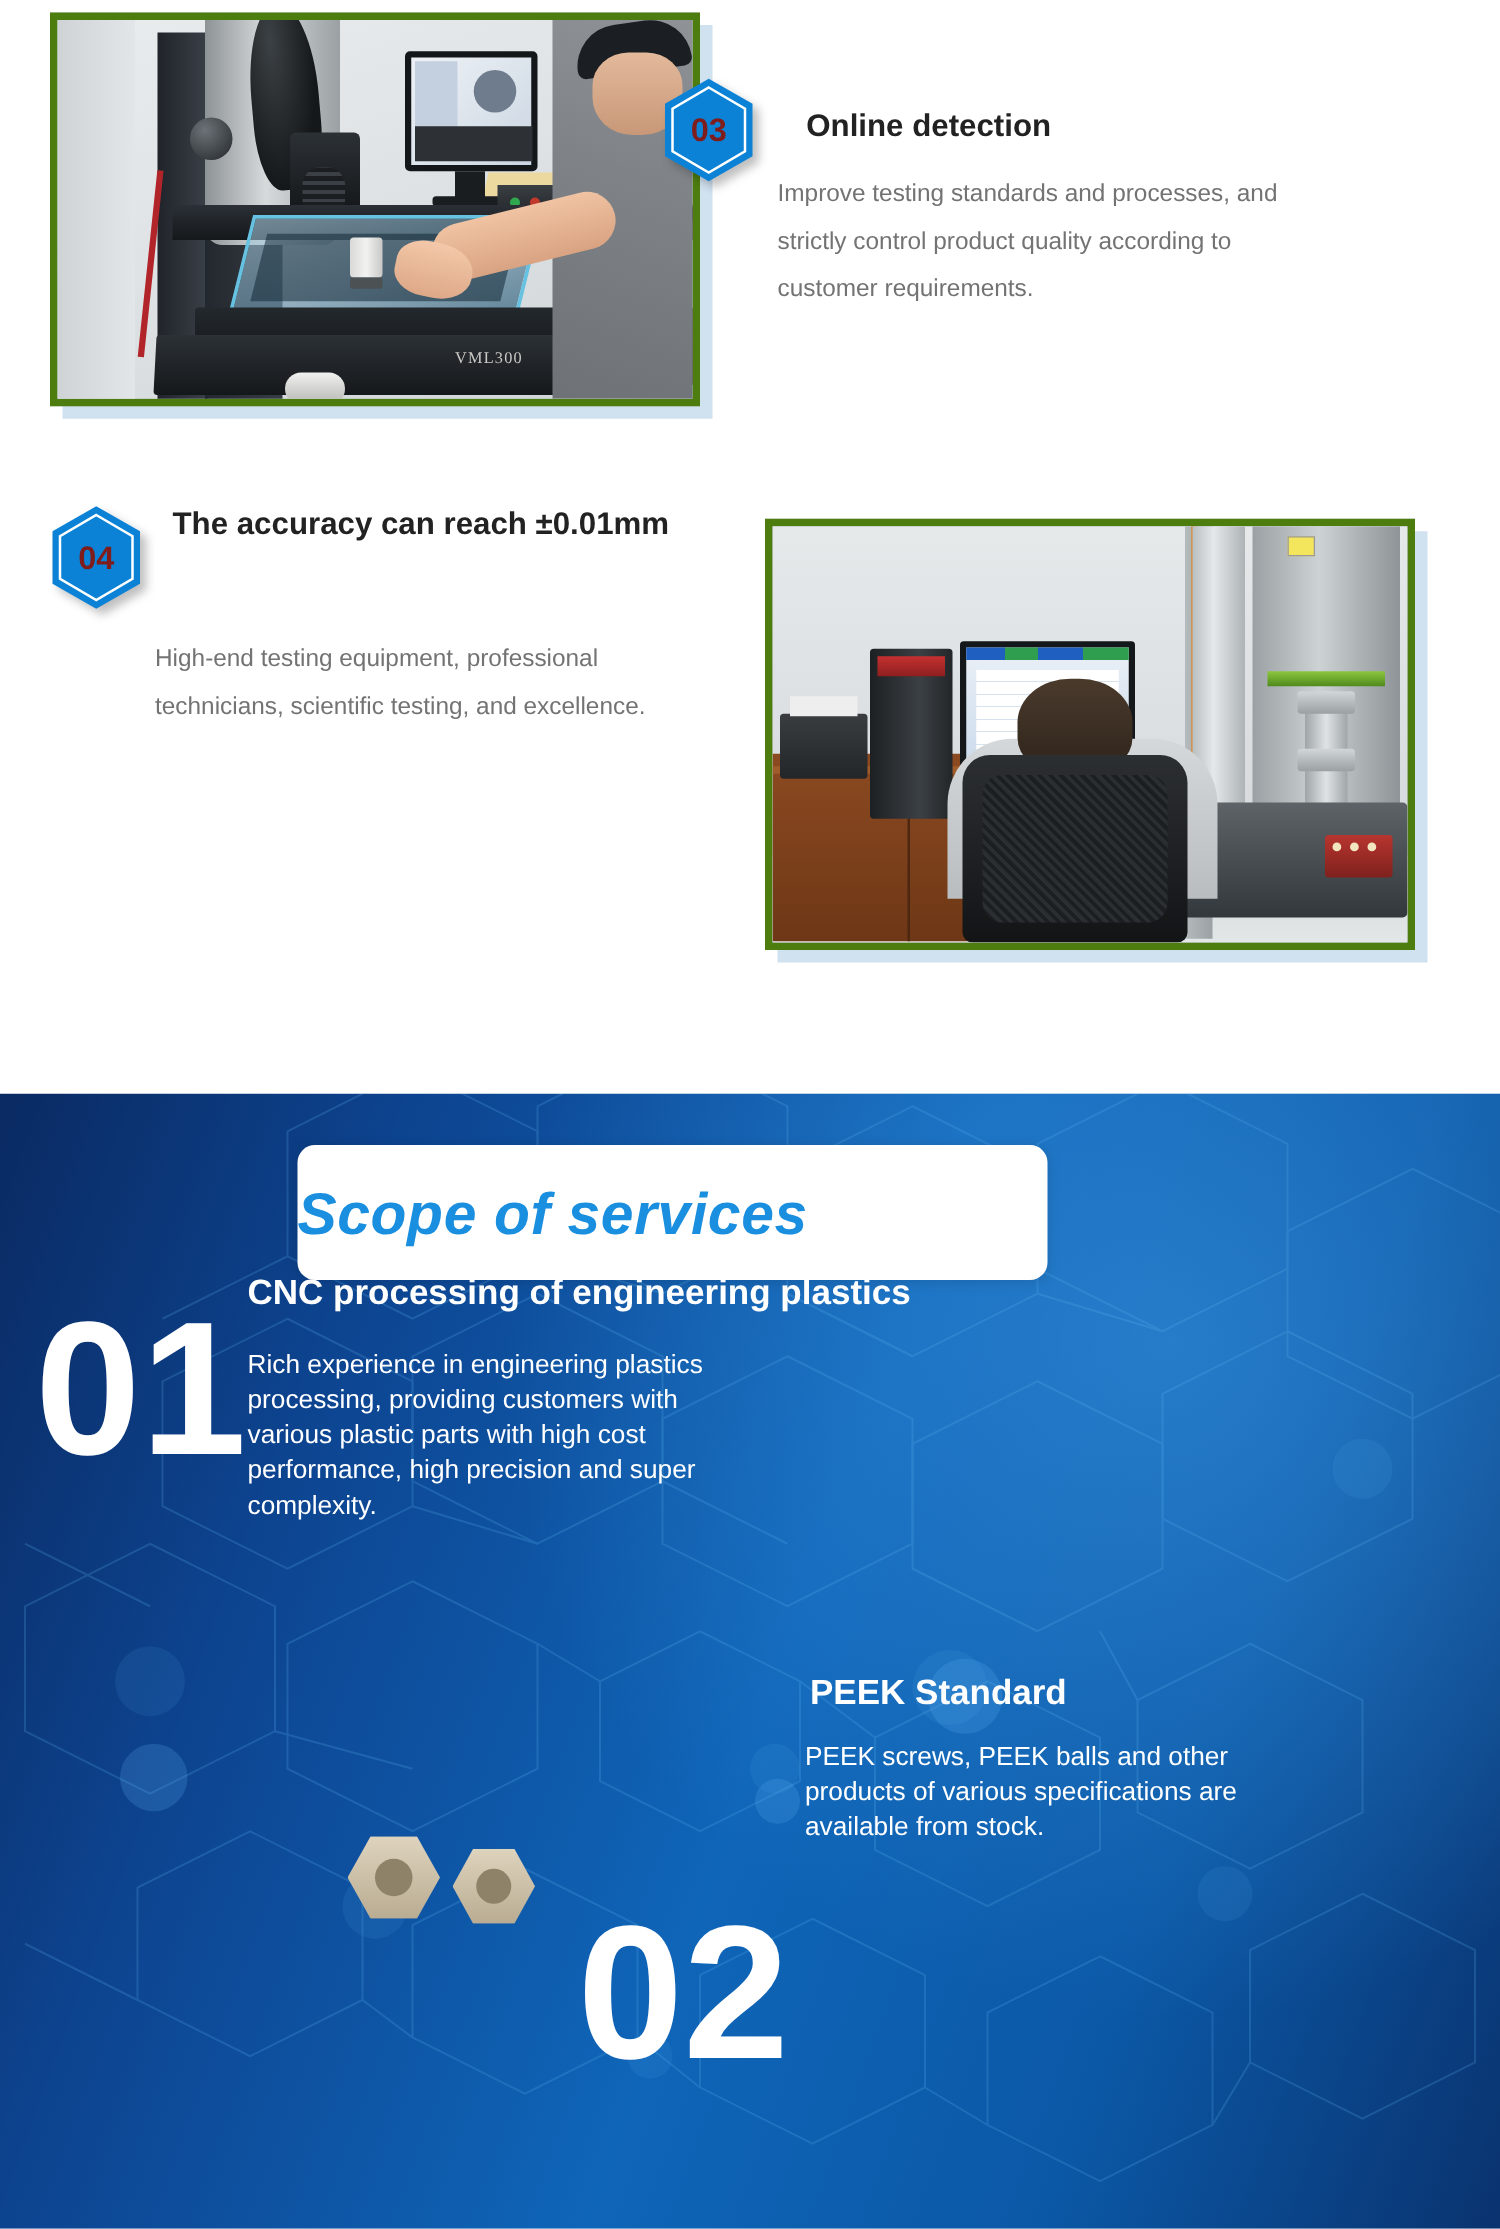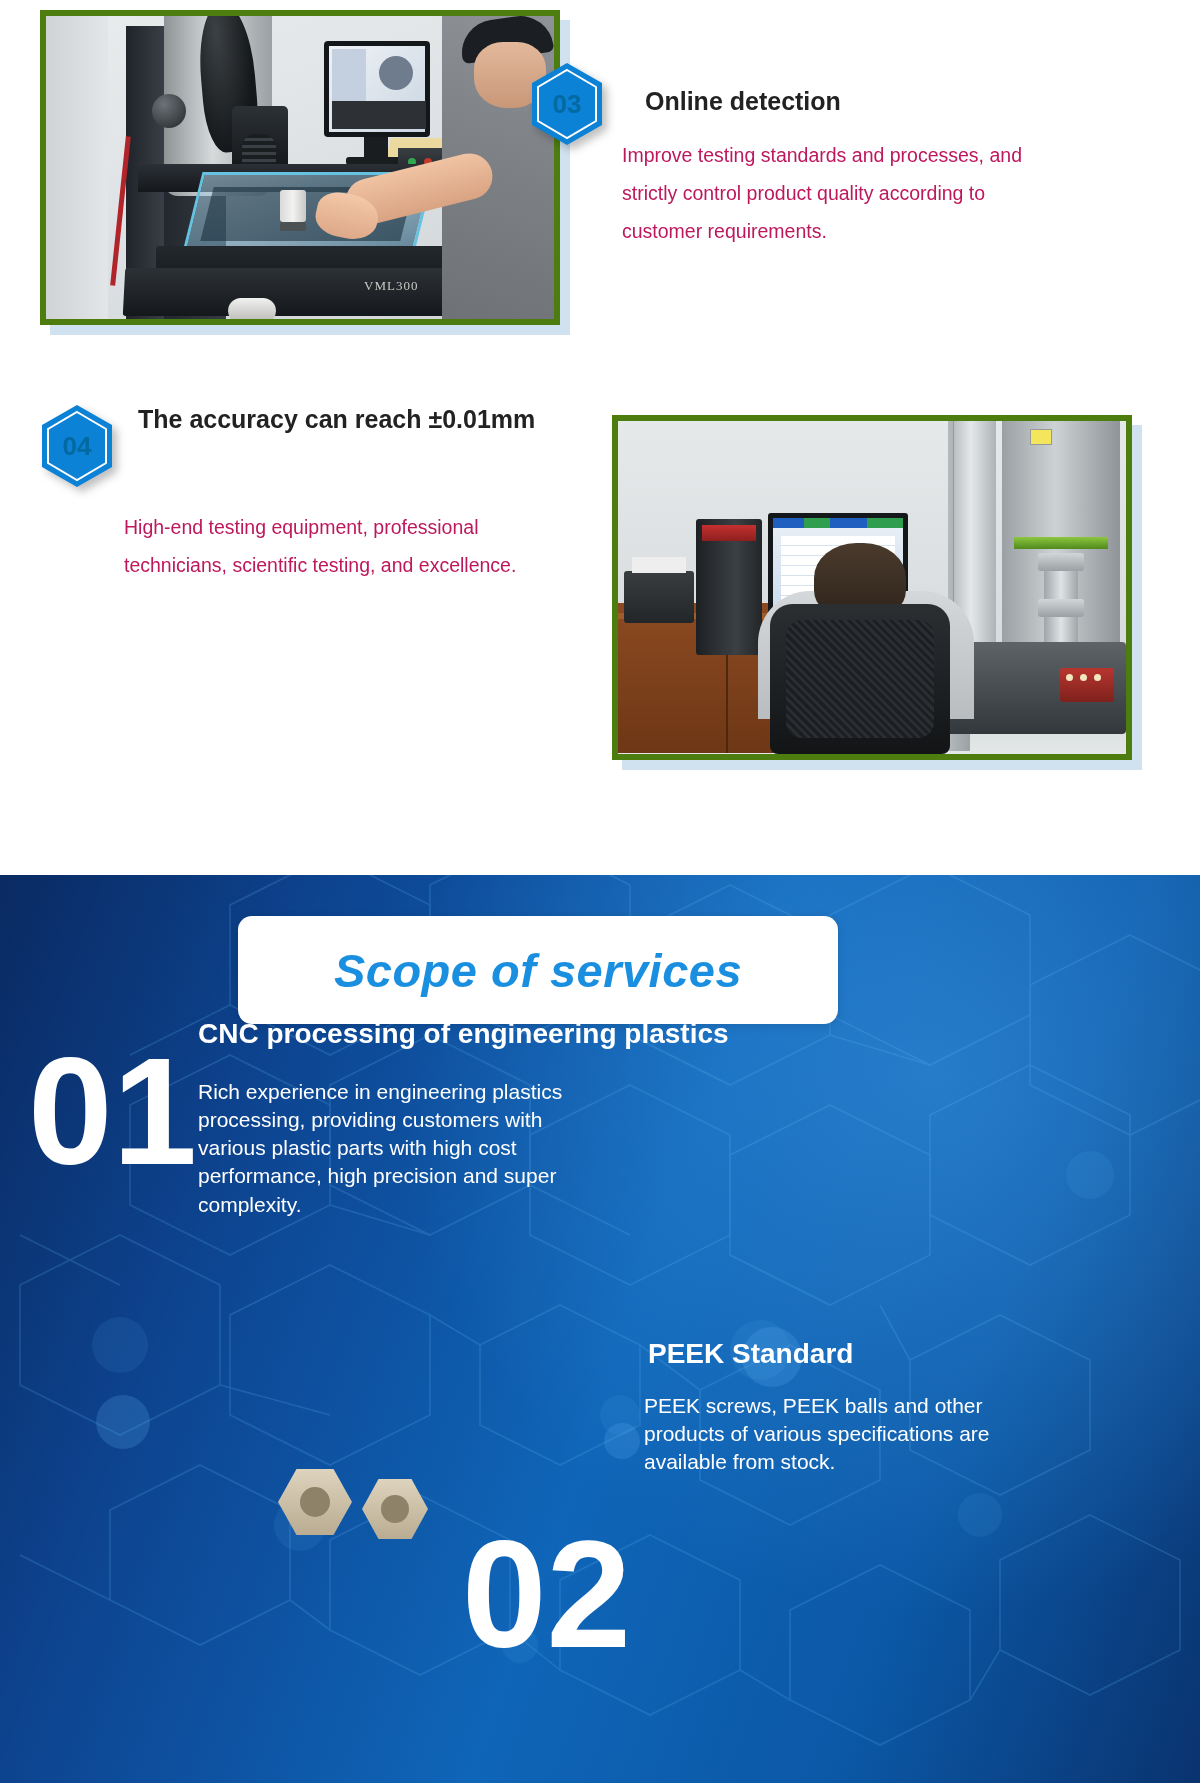--- a/index.html
+++ b/index.html
@@ -101,29 +101,29 @@
   .p2-panel { position:absolute; right:12px; bottom:52px; width:54px; height:34px; background:linear-gradient(180deg,#b8352f,#7e211d); border-radius:3px; }
   .p2-panel i { position:absolute; width:7px; height:7px; border-radius:50%; background:#f2e6c0; top:6px; }
   .p2-door { position:absolute; left:330px; top:0; width:22px; height:330px; background:linear-gradient(90deg,#b5babd,#9aa0a3); }
   .p2-label { position:absolute; right:74px; top:8px; width:22px; height:16px; background:#f3e55c; border:1px solid #999; }
 
   
   .hex-badge { position:absolute; width:74px; height:84px; filter:drop-shadow(5px 5px 4px rgba(0,0,0,.25)); }
   .hex-badge svg { width:100%; height:100%; display:block; }
   .hex-num {
     position:absolute; inset:0; display:flex; align-items:center; justify-content:center;
-    color:#0369a1; font-weight:bold; font-size:26px; font-family:"Liberation Sans", sans-serif;
+    color:#7f1d1d; font-weight:bold; font-size:26px; font-family:"Liberation Sans", sans-serif;
   }
 
   .feature-title {
     position:absolute; font-size:25px; font-weight:bold; color:#222; line-height:1.4;
     font-family:"Liberation Sans", sans-serif;
   }
   .feature-body {
-    position:absolute; font-size:19.5px; color:#be185d; line-height:1.95;
+    position:absolute; font-size:19.5px; color:#737373; line-height:1.95;
     font-family:"Liberation Sans", sans-serif;
   }
 
   
   #badge-03 { left:530px; top:62px; }
   #title-03 { left:645px; top:84px; width:420px; }
   #body-03  { left:622px; top:136px; width:400px; }
   
   #badge-04 { left:40px; top:404px; }
   #title-04 { left:138px; top:402px; width:400px; }
@@ -136,21 +136,21 @@
       radial-gradient(circle at 78% 22%, rgba(60,150,225,.55) 0%, rgba(60,150,225,0) 46%),
       linear-gradient(110deg,#0a2a62 0%, #0d4490 22%, #0f65b8 52%, #0b58a6 76%, #0a336f 100%);
     overflow:hidden;
   }
   .hex-bg { position:absolute; inset:0; opacity:.5; }
   .bubble { position:absolute; border-radius:50%; background:rgba(90,175,240,.22); }
 
   .scope-box {
     position:absolute; left:238px; top:916px; width:600px; height:108px;
     background:#fff; border-radius:14px;
-    display:flex; align-items:center; justify-content:center;
+    display:flex; align-items:center; justify-content:flex-start;
     box-shadow:0 2px 10px rgba(0,0,0,.12);
   }
   .scope-title {
     font-size:47px; font-style:italic; font-weight:bold; color:#1a8fe0;
     font-family:"Liberation Sans", sans-serif; letter-spacing:.5px;
   }
 
   .big-num {
     position:absolute; color:#fff; font-weight:bold; font-size:152px; line-height:1;
     font-family:"Liberation Sans", sans-serif;

